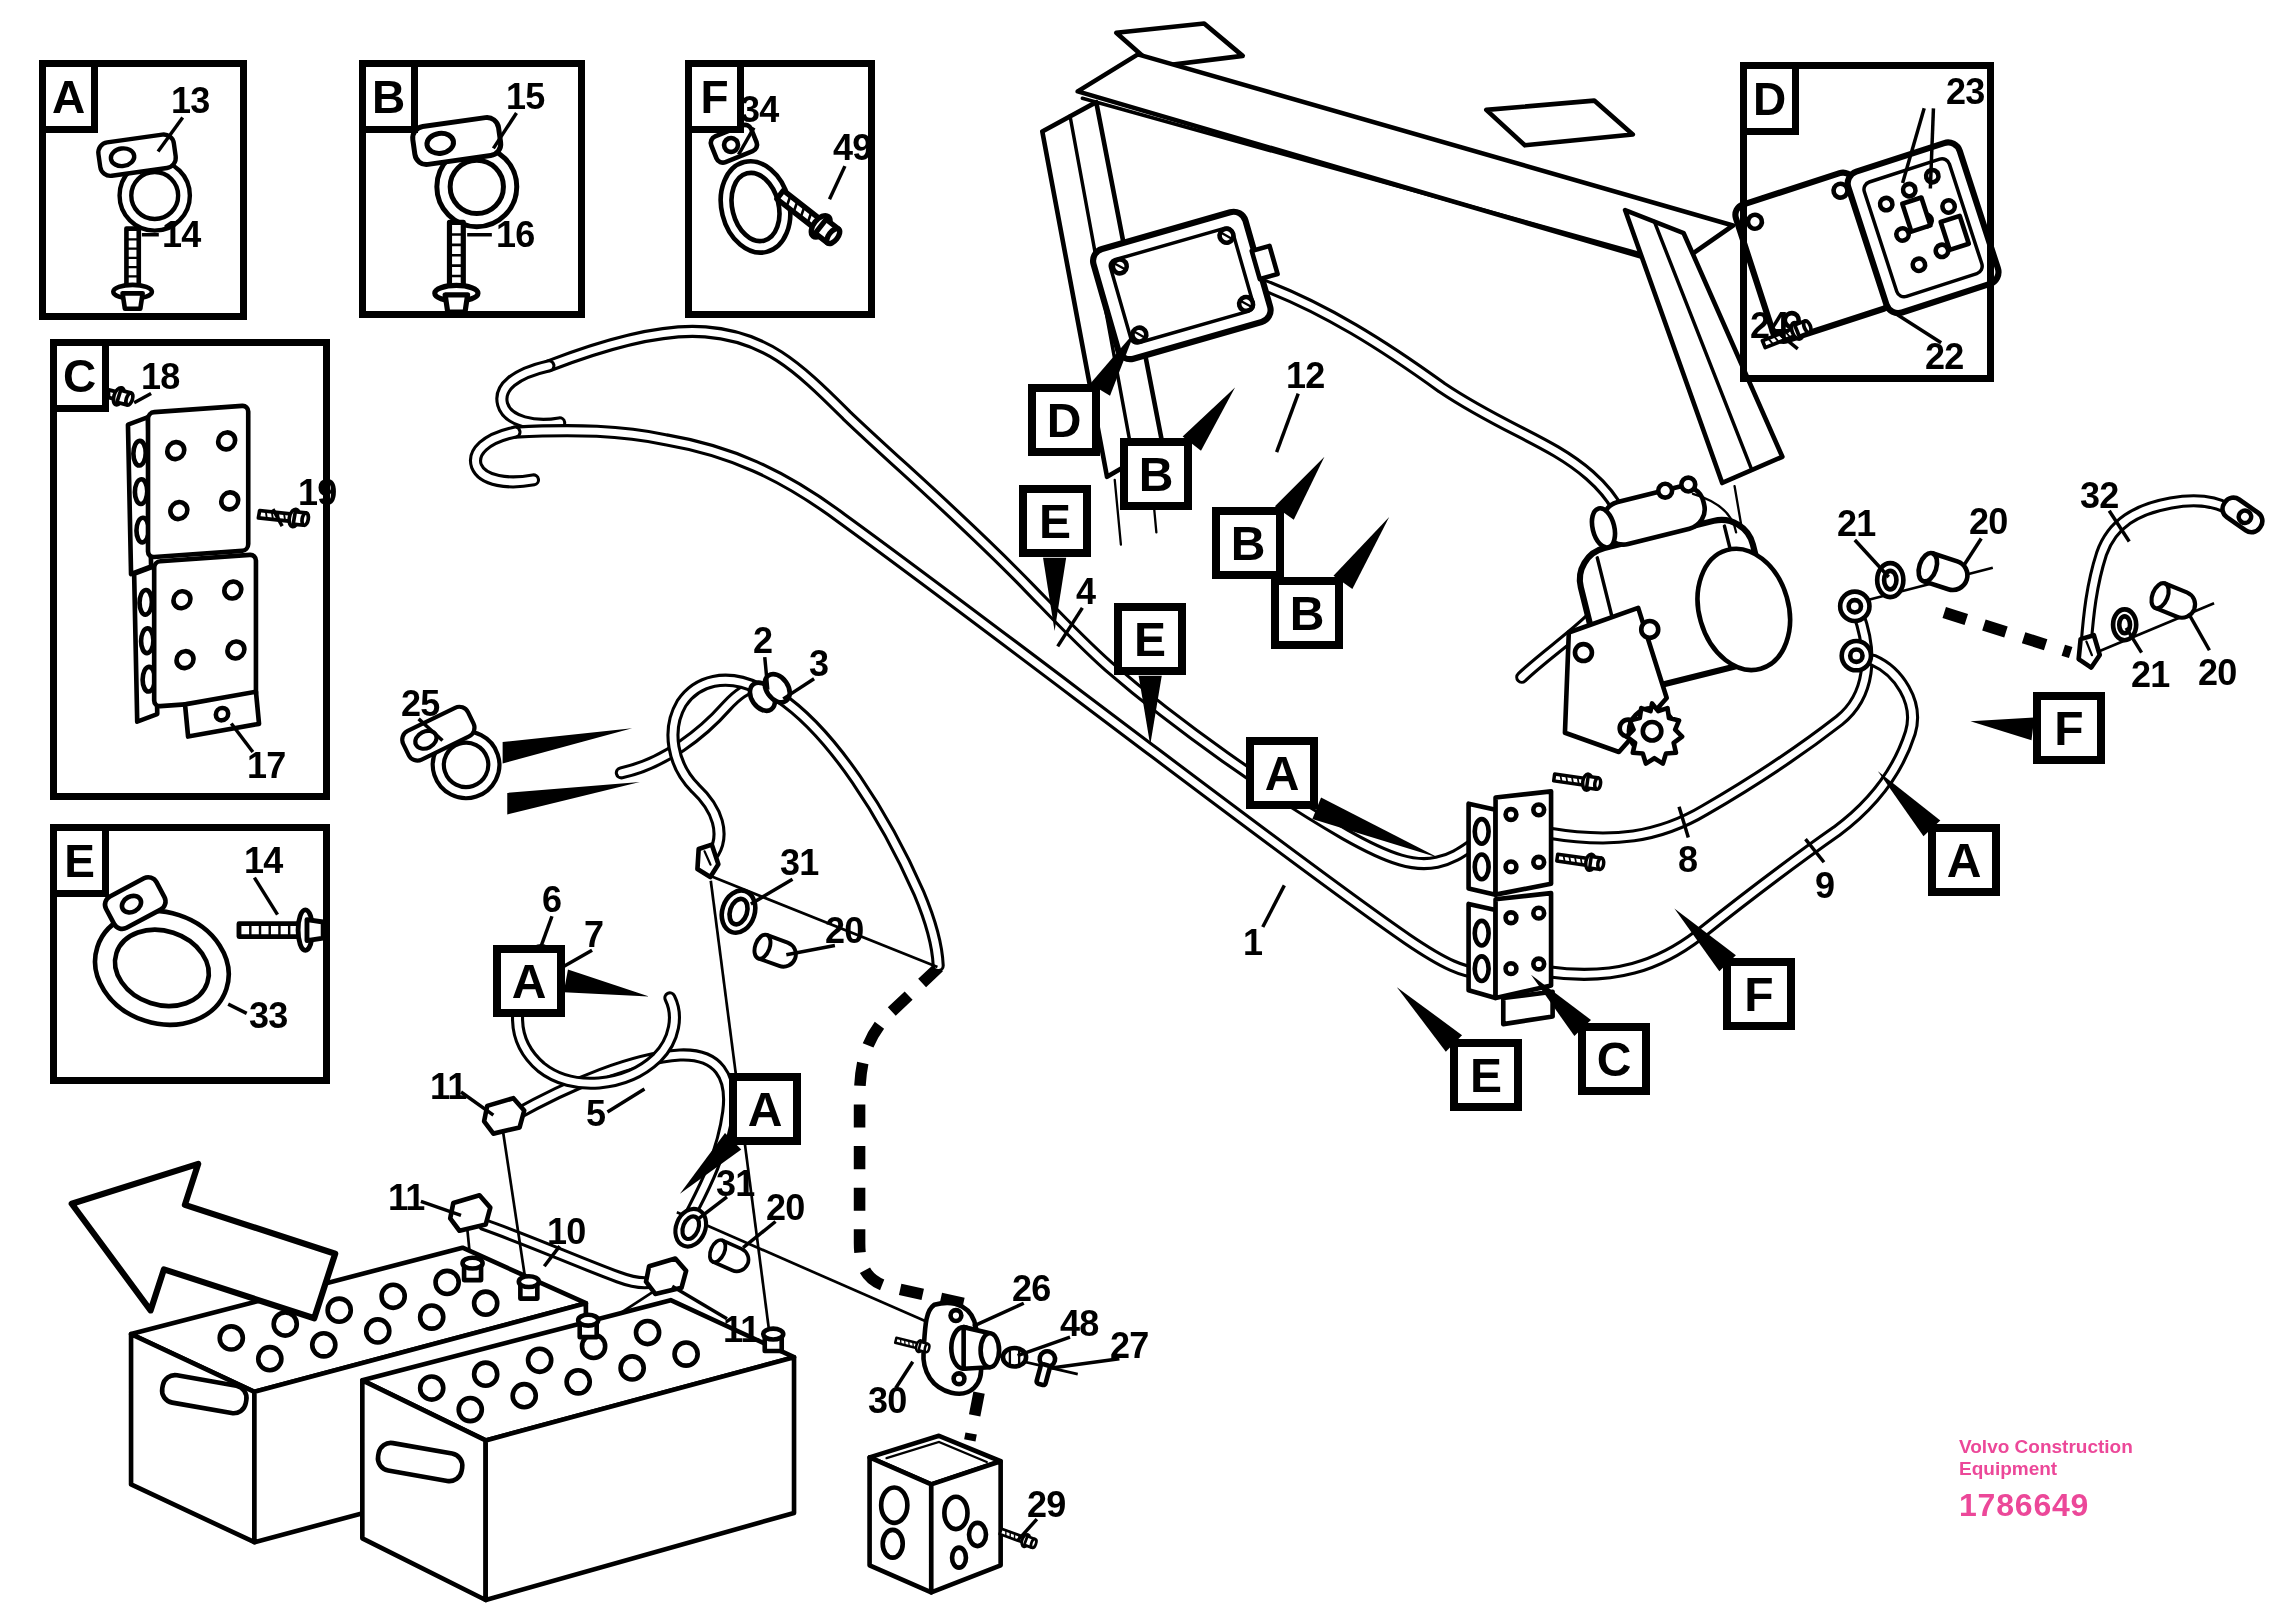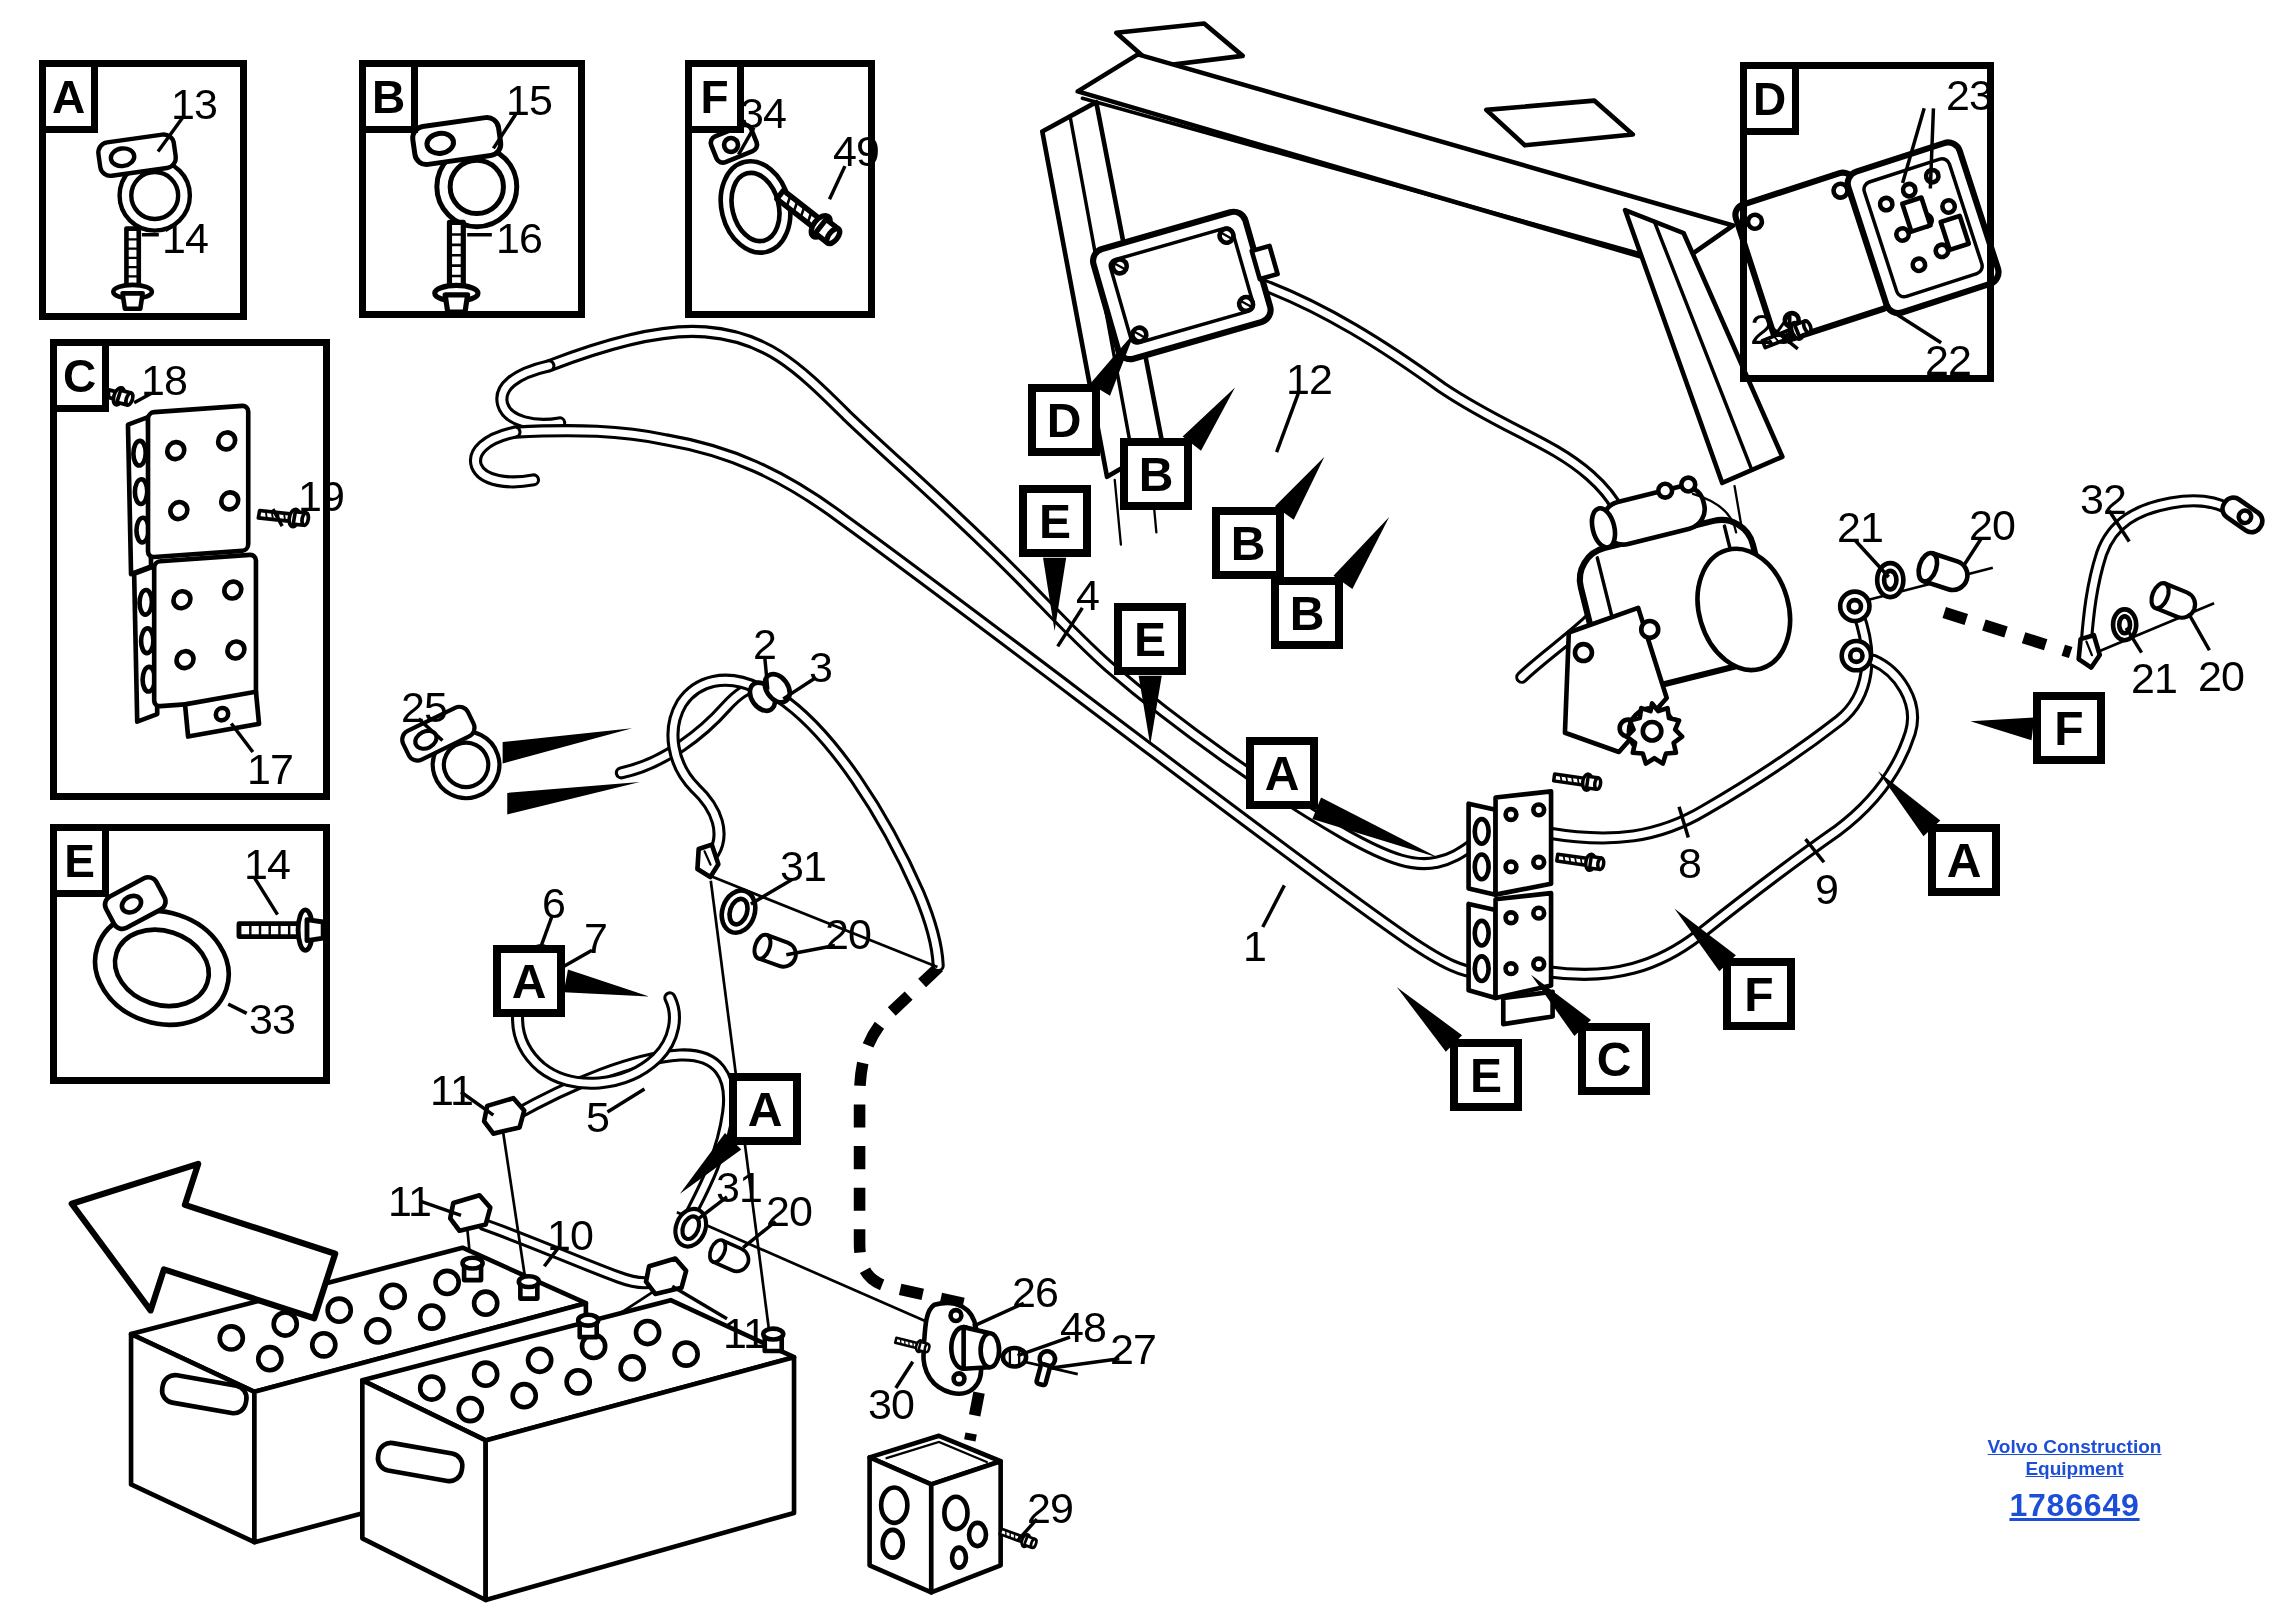--- a/index.html
+++ b/index.html
@@ -13,22 +13,22 @@
   .th{fill:none;stroke:#000;stroke-width:3.5;}
   .cb{fill:none;stroke:#000;stroke-width:17;stroke-linecap:round;}
   .cw{fill:none;stroke:#fff;stroke-width:9;stroke-linecap:round;}
   .dash{fill:none;stroke:#000;stroke-width:15;stroke-dasharray:30 24;}
   .blk{fill:#000;stroke:none;}
   .panel{position:absolute;border:7px solid #000;background:transparent;box-sizing:border-box;}
   .panel-letter{position:absolute;width:45px;height:59px;border:7px solid #000;background:#fff;
     display:flex;align-items:center;justify-content:center;font-weight:700;font-size:46px;box-sizing:content-box;}
   .letter-box{position:absolute;width:56px;height:56px;border:8.5px solid #000;background:#fff;
     display:flex;align-items:center;justify-content:center;font-weight:700;font-size:48px;}
-  .callout{position:absolute;font-weight:400;font-size:43px;letter-spacing:-0.8px;color:#000;white-space:nowrap;}
-  .footer{position:absolute;left:1959px;top:1436px;width:231px;text-align:center;color:#1d4ed8;text-decoration:underline;}
+  .callout{position:absolute;font-weight:700;font-size:36px;letter-spacing:-0.8px;color:#000;white-space:nowrap;}
+  .footer{position:absolute;left:1959px;top:1436px;width:231px;color:#ec4899;}
   .footer .brand{font-weight:700;font-size:19px;line-height:1.15;}
   .footer .pn{font-weight:700;font-size:32px;margin-top:7.7px;letter-spacing:0.8px;}
 </style>
 </head>
 <body>
 
 <div class="page">
 
 <svg width="2295" height="1622" viewBox="0 0 2977 2103">
   <defs>

